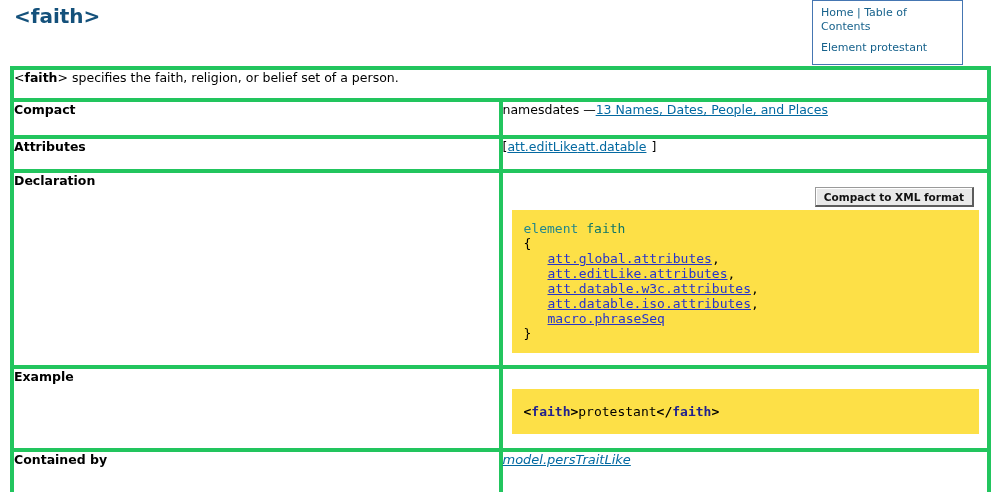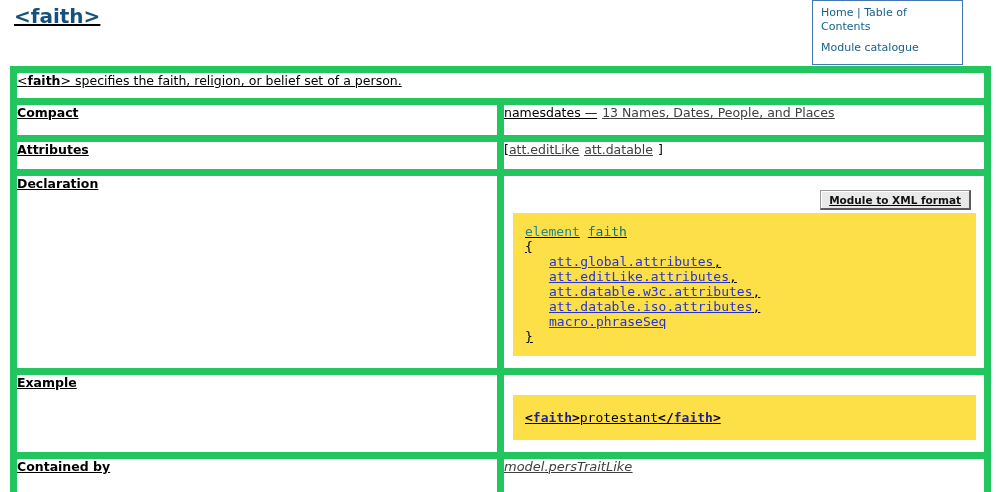--- a/index.html
+++ b/index.html
@@ -4,21 +4,21 @@
 <style>
   * { box-sizing: border-box; }
   html, body {
     margin: 0; padding: 0;
     width: 996px; height: 492px;
     overflow: hidden;
     background: #ffffff;
     font-family: "DejaVu Sans", "Liberation Sans", sans-serif;
     color: #000;
   }
-  .page-wrap { position: relative; width: 968px; height: 492px; text-decoration: underline; }
+  .page-wrap { position: relative; width: 968px; height: 492px; }
 
   
   .page-title {
     color: #14517b;
     font-size: 20px;
     font-weight: bold;
     padding: 4px 0 0 14px;
     height: 66px;
   }
 
@@ -39,45 +39,45 @@
   .nav-catalogue { margin-top: 8px; }
 
   
   table.spec {
     border-collapse: collapse;
     margin-left: 10px;
     width: 981px;
     table-layout: fixed;
   }
   table.spec td {
-    border: 7px solid #22c55e;
+    border: 4px solid #22c55e;
     vertical-align: top;
     font-size: 12.5px;
     padding: 0;
   }
   td.label-cell {
     width: 164px;
     font-weight: bold;
     padding: 5px 8px 0 11px;
   }
   td.desc-cell {
     vertical-align: middle;
     padding: 6px 10px;
     height: 32px;
   }
   td.value-cell { vertical-align: middle; padding: 0 10px; }
   td.decl-cell, td.example-cell { vertical-align: top; padding: 0; }
 
   .desc-tagname { font-weight: bold; }
 
-  a.doc-link { color: #404040; text-decoration: underline; cursor: pointer; }
+  a.doc-link { color: #0369a1; text-decoration: underline; cursor: pointer; }
   a.doc-link.italic { font-style: italic; font-size: 13px; margin-top: 40px; }
 
   .attr-bracket-close { margin-left: 5px; }
-  .attr-link-gap { margin-right: 5px; }
+  .attr-link-gap { }
 
   
   .xml-button {
     display: block;
     margin: 14px 13px 0 auto;
     background: #e9e9e9;
     border: 1px solid #9a9a9a;
     border-right: 2px solid #5c5c5c;
     border-bottom: 2px solid #5c5c5c;
     box-shadow: inset 1px 1px 0 #ffffff;
@@ -126,21 +126,21 @@
 
   <div class="page-title">&lt;faith&gt;</div>
 
   <div class="nav-box">
     <div>
       <a>Home</a>
       <span class="nav-sep">|</span>
       <a>Table of Contents</a>
     </div>
     <div class="nav-catalogue">
-      <a>Module catalogue</a>
+      <a>Element protestant</a>
     </div>
   </div>
 
   <table class="spec">
     <tbody>
         <tr>
       <td class="desc-cell" colspan="2">
         <span>&lt;</span><span class="desc-tagname">faith</span><span>&gt;</span><span> specifies the faith, religion, or belief set of a person.</span>
       </td>
     </tr>
@@ -155,21 +155,21 @@
     <tr>
       <td class="label-cell" style="height:34px;">Attributes</td>
       <td class="value-cell">
         <span>[</span><a class="doc-link attr-link-gap">att.editLike</a><a class="doc-link">att.datable</a><span class="attr-bracket-close">]</span>
       </td>
     </tr>
 
     <tr>
       <td class="label-cell" style="height:189px;margin-top:44px;">Declaration</td>
       <td class="decl-cell">
-        <button class="xml-button">Module to XML format</button>
+        <button class="xml-button">Compact to XML format</button>
         <div class="codeblock decl-code">
           <div class="code-line"><span class="kw">element</span><span class="elname">faith</span></div>
           <div class="code-line">{</div>
           <div class="code-line indent"><a class="code-link">att.global.attributes</a><span>,</span></div>
           <div class="code-line indent"><a class="code-link">att.editLike.attributes</a><span>,</span></div>
           <div class="code-line indent"><a class="code-link">att.datable.w3c.attributes</a><span>,</span></div>
           <div class="code-line indent"><a class="code-link">att.datable.iso.attributes</a><span>,</span></div>
           <div class="code-line indent"><a class="code-link">macro.phraseSeq</a></div>
           <div class="code-line">}</div>
         </div>

